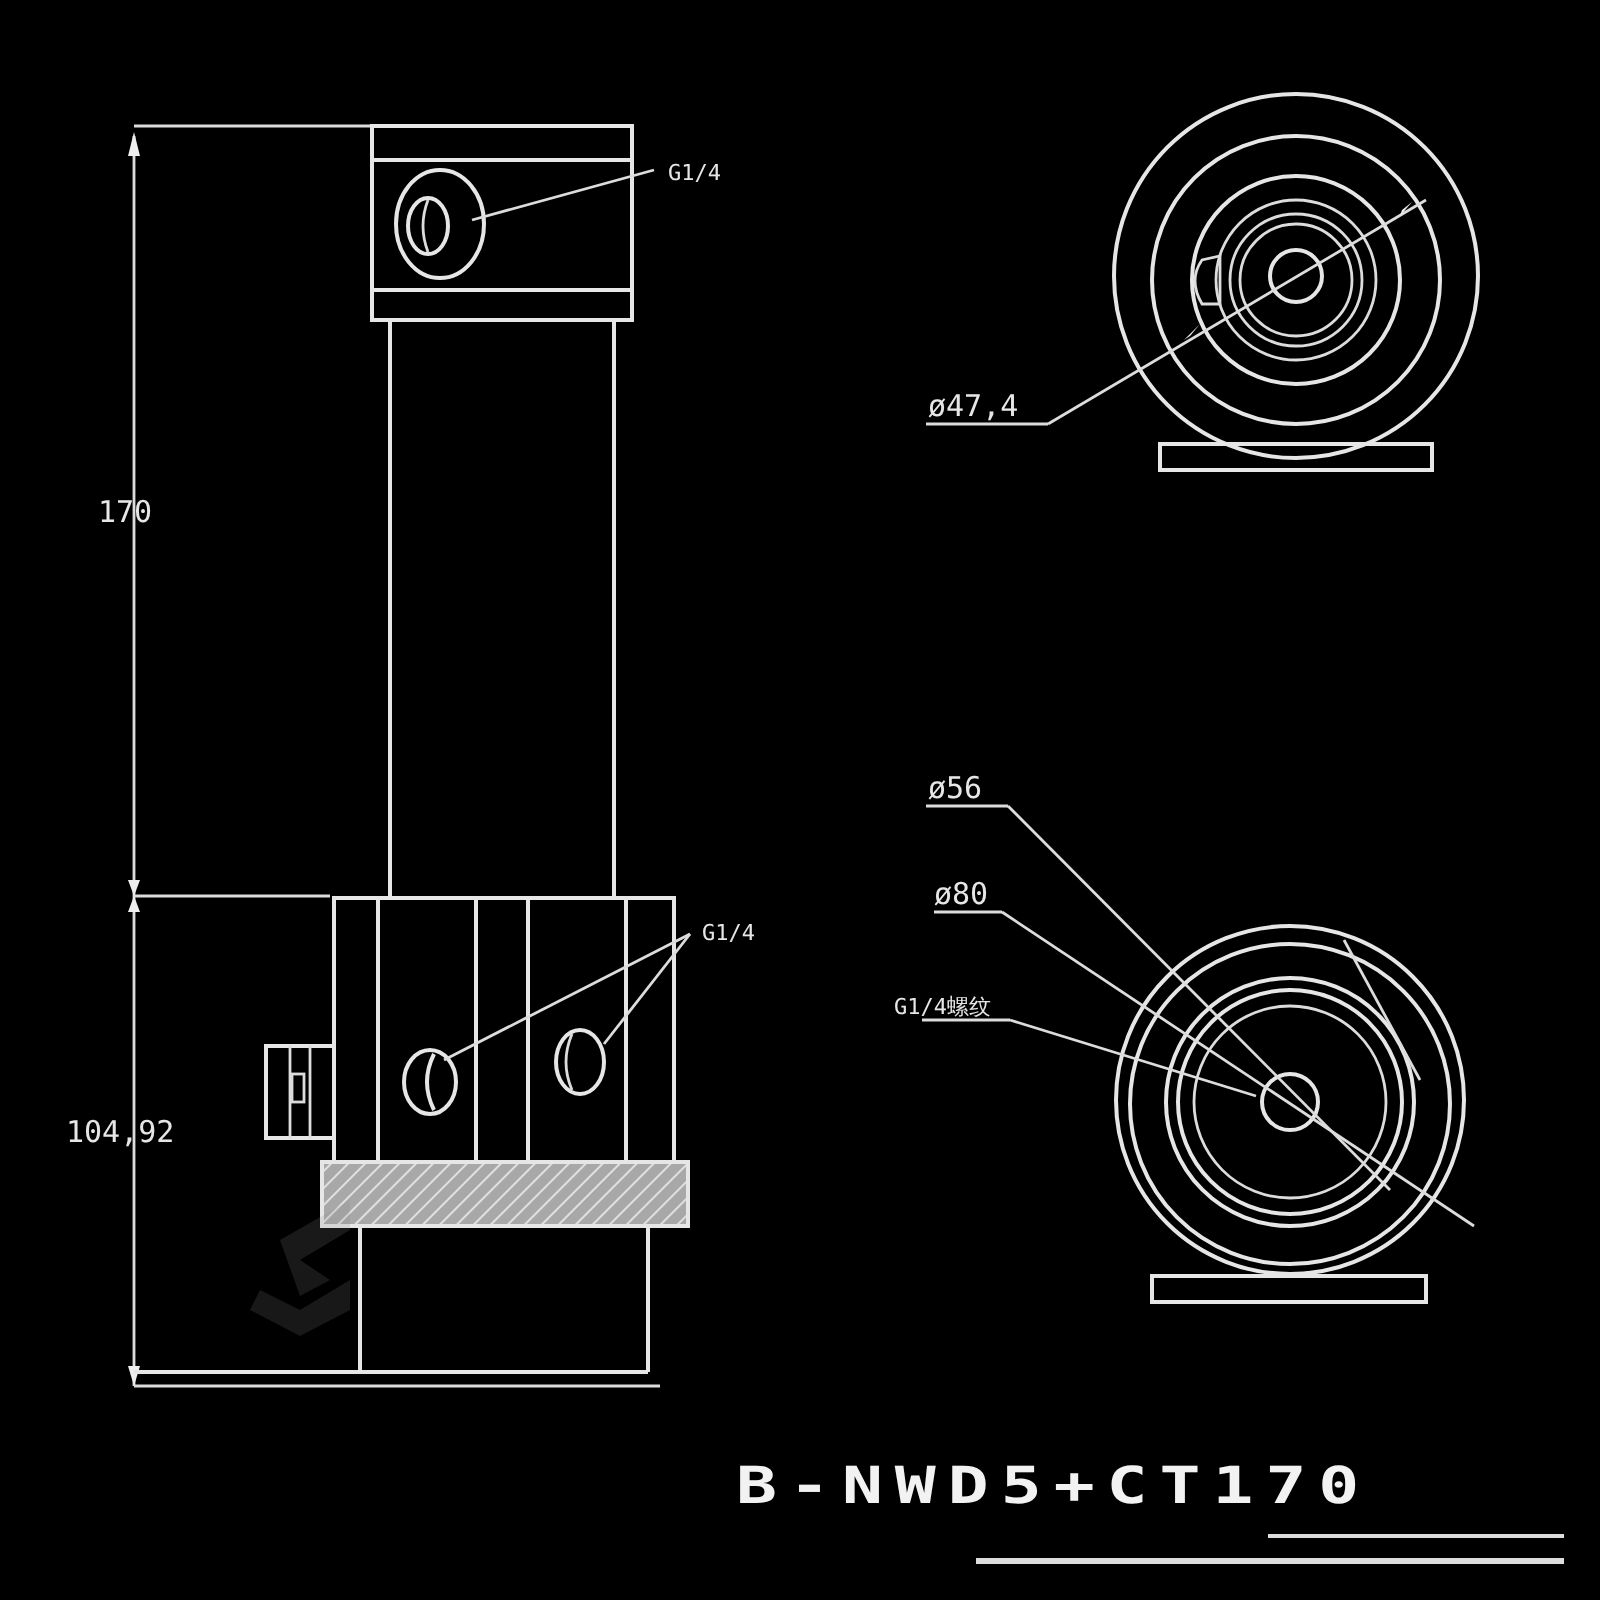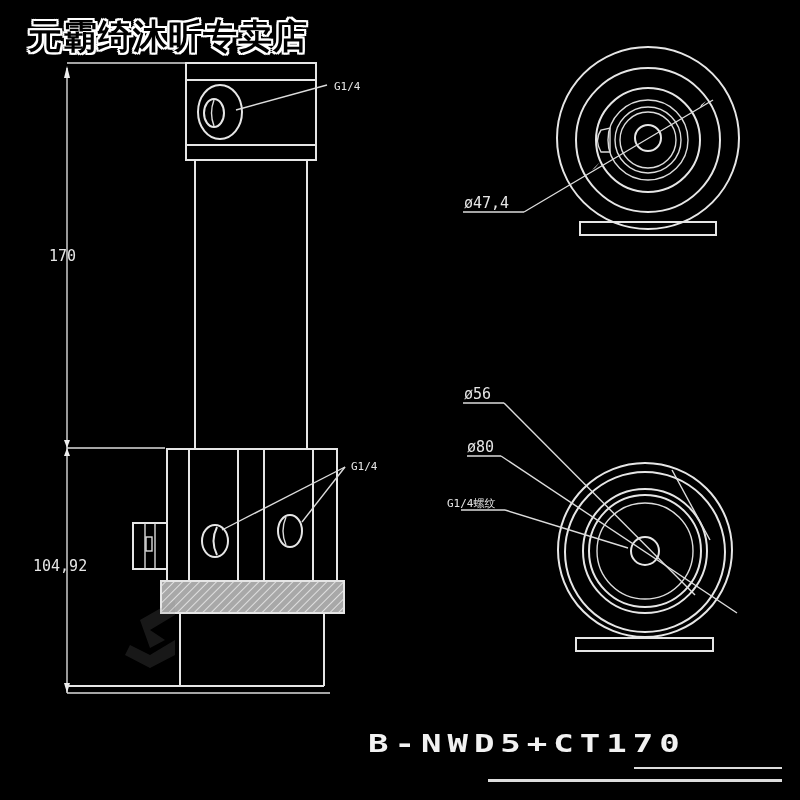--- a/index.html
+++ b/index.html
@@ -129,17 +129,16 @@
     <text class="dim" x="49" y="261">170</text>
     <text class="dim" x="33" y="571">104,92</text>
     <text class="dimsm" x="334" y="90">G1/4</text>
     <text class="dimsm" x="351" y="470">G1/4</text>
     <text class="dim" x="464" y="208">ø47,4</text>
     <text class="dim" x="464" y="399">ø56</text>
     <text class="dim" x="467" y="452">ø80</text>
     <text class="dimsm" x="447" y="507">G1/4螺纹</text>
   </svg>
 
-  <div class="shop-title">元霸绮沐昕专卖店</div>
   <div class="model-label">B-NWD5+CT170</div>
   <div class="underline1"></div>
   <div class="underline2"></div>
 </div>
 
 </body></html>

